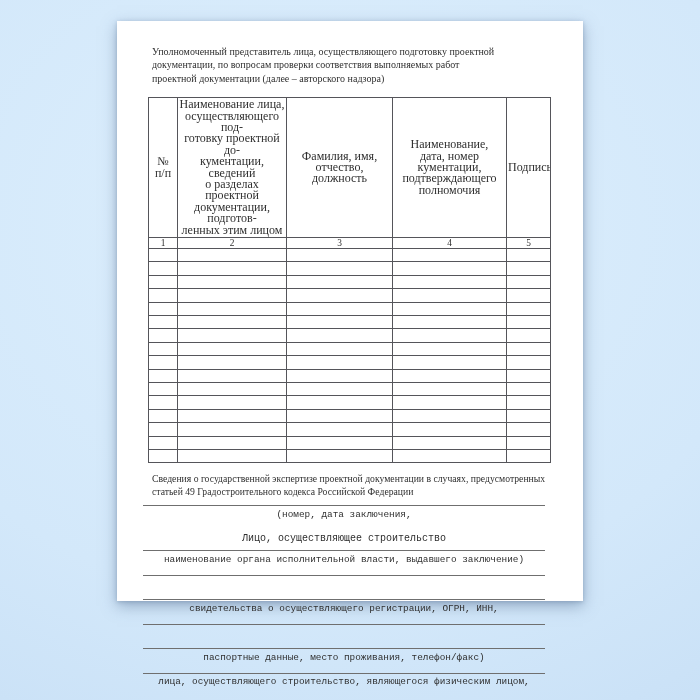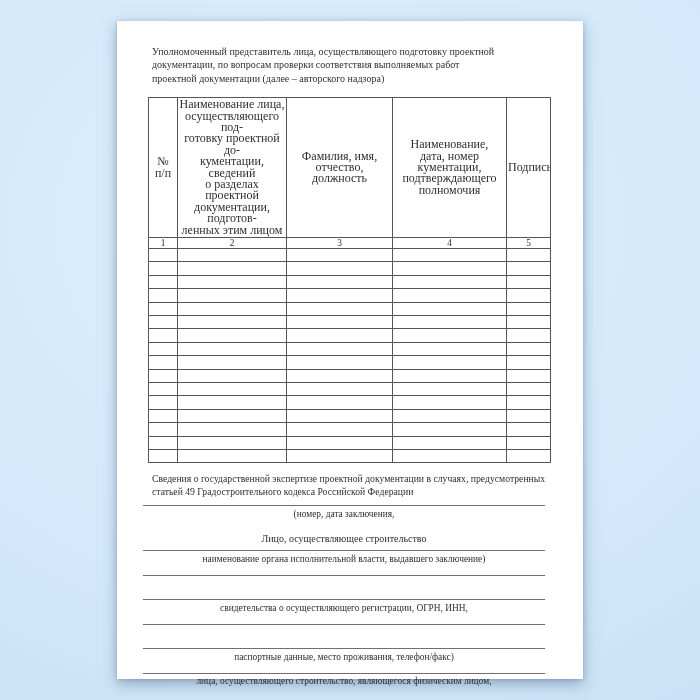--- a/index.html
+++ b/index.html
@@ -7,21 +7,21 @@
     width: 700px;
     height: 700px;
     overflow: hidden;
     background: radial-gradient(120% 100% at 45% 32%, #ddeffd 0%, #d3e8fa 55%, #c3dcf4 100%);
     font-family: "Liberation Serif", "DejaVu Serif", serif;
     color: #2f2f2f;
   }
   .page {
     position: relative;
     width: 466px;
-    height: 658px;
+    height: 580px;
     margin: 21px auto 0 auto;
     background: #ffffff;
     box-shadow: 0 5px 14px rgba(90,115,150,0.50), 0 1px 4px rgba(90,115,150,0.35);
     box-sizing: border-box;
   }
   .intro {
     margin: 0;
     padding: 24px 0 0 35px;
     width: 420px;
     font-size: 10px;
@@ -61,20 +61,21 @@
     padding: 10px 0 0 35px;
     width: 420px;
     font-size: 9.7px;
     line-height: 12.4px;
     white-space: pre-line;
     font-family: Liberation Serif, serif;
   }
   .fields {
     margin: 7px 0 0 26px;
     width: 402px;
+    font-family: Liberation Mono, monospace;
   }
   .field { height: 24.5px; }
   .fill-line {
     height: 0;
     border-top: 1px solid #6f6f6f;
   }
   .caption {
     margin-top: 2.5px;
     text-align: center;
     font-size: 9.4px;

